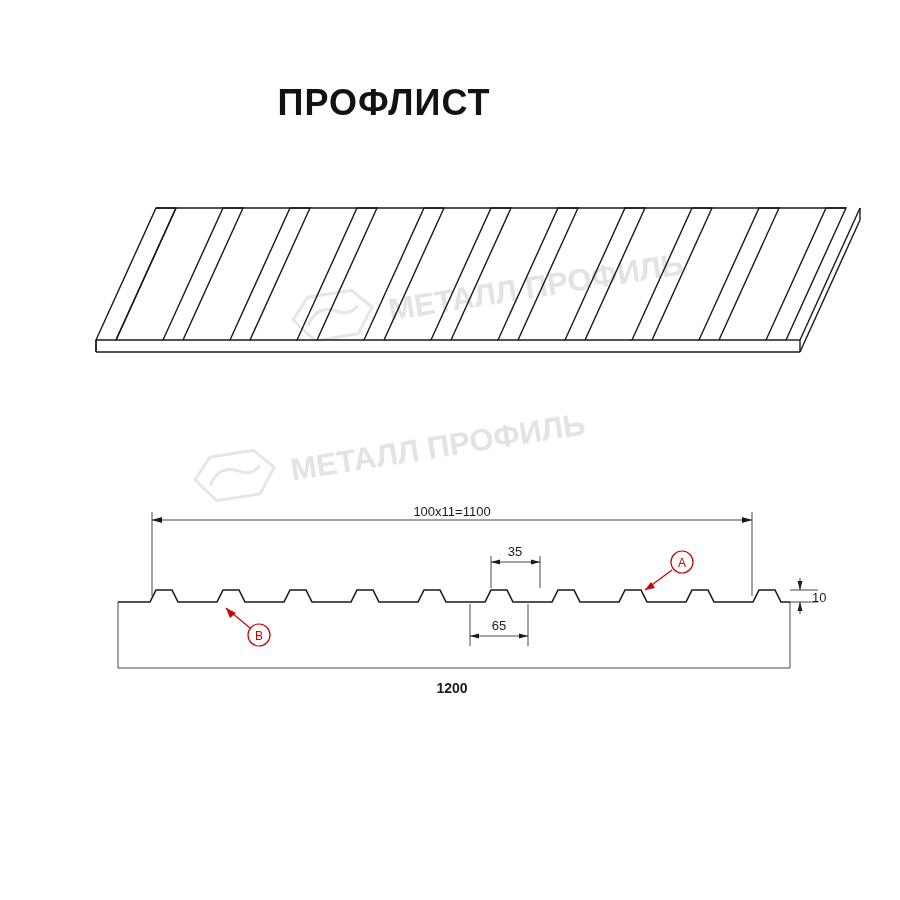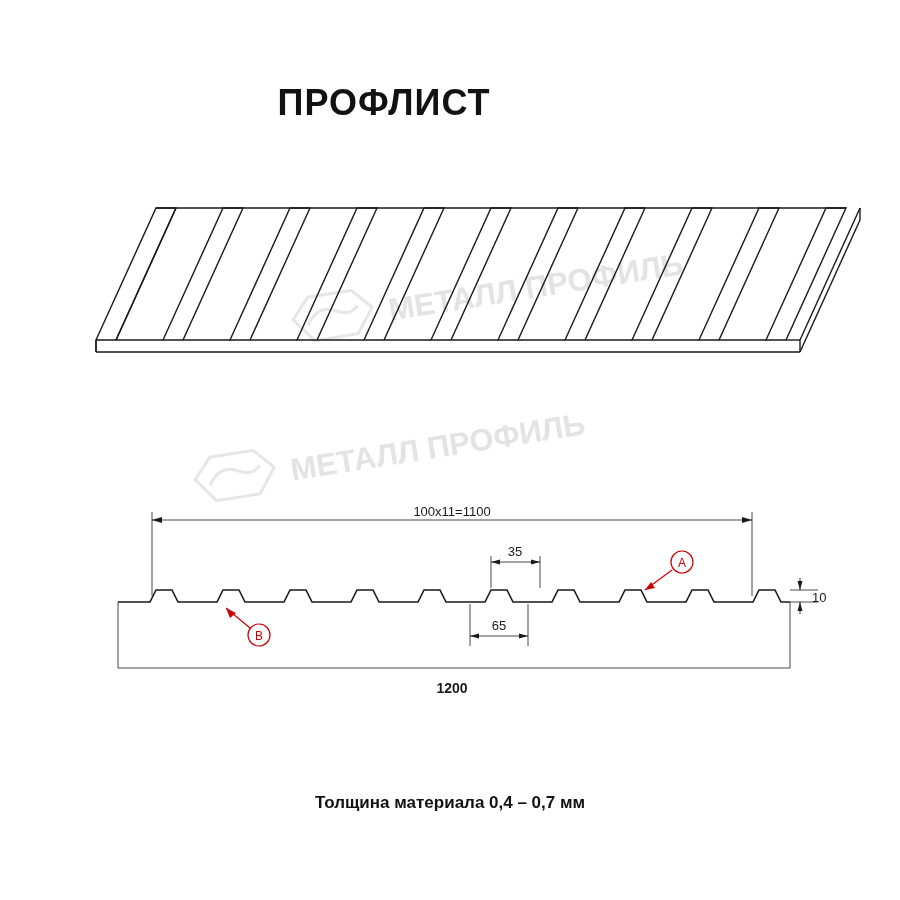--- a/index.html
+++ b/index.html
@@ -80,21 +80,20 @@
     font-weight: bold;
     fill: #e3e3e3;
   }
 </style>
 </head>
 <body>
 
 <div class="page">
 
   <div class="title">ПРОФЛИСТ</div>
-  <div class="footer-note">Толщина материала 0,4 – 0,7 мм</div>
 
   <svg class="figure" viewBox="0 0 900 900">
 
     <g opacity="1">
       <g transform="translate(290,300) rotate(-9)">
         <g fill="none" stroke="#e6e6e6" stroke-width="3">
           <path d="M0,20 L18,0 L62,0 L80,20 L62,44 L18,44 Z"></path>
           <path d="M14,28 C22,14 34,12 44,18 C52,23 60,22 66,16"></path>
         </g>
         <text class="wm-text" x="96" y="36" font-size="31">МЕТАЛЛ ПРОФИЛЬ</text>

